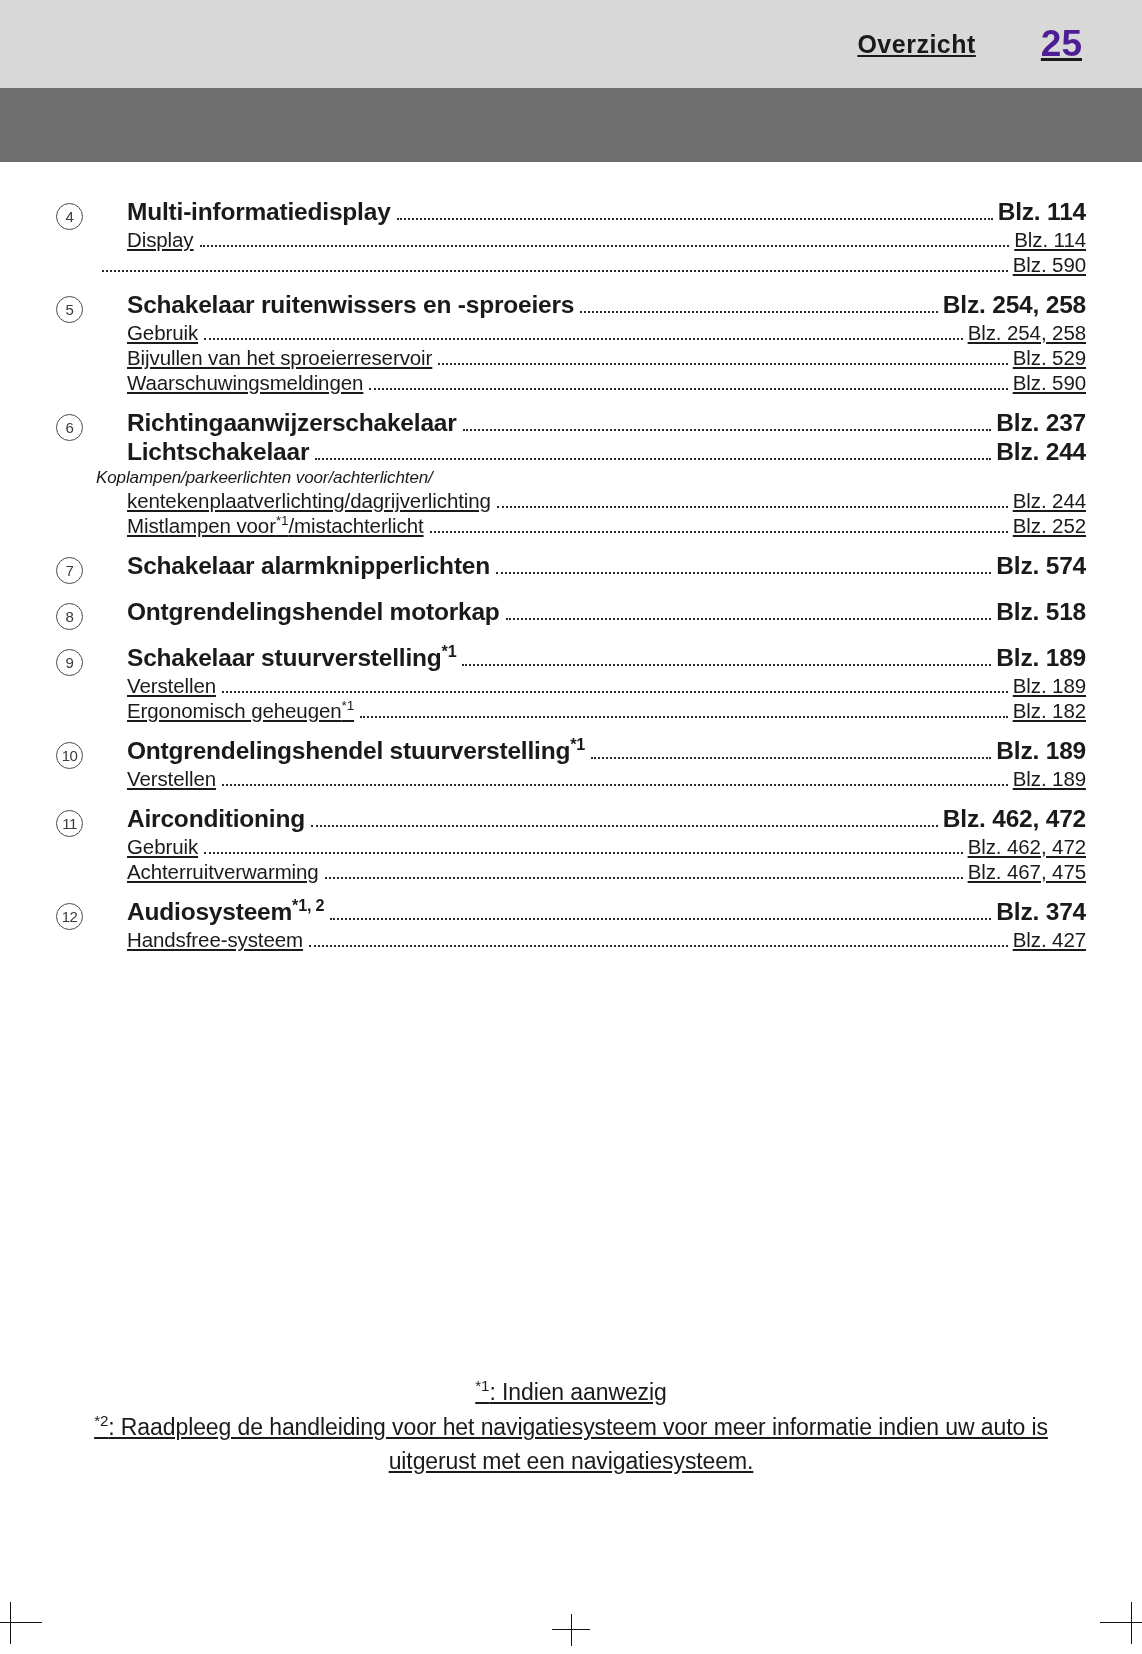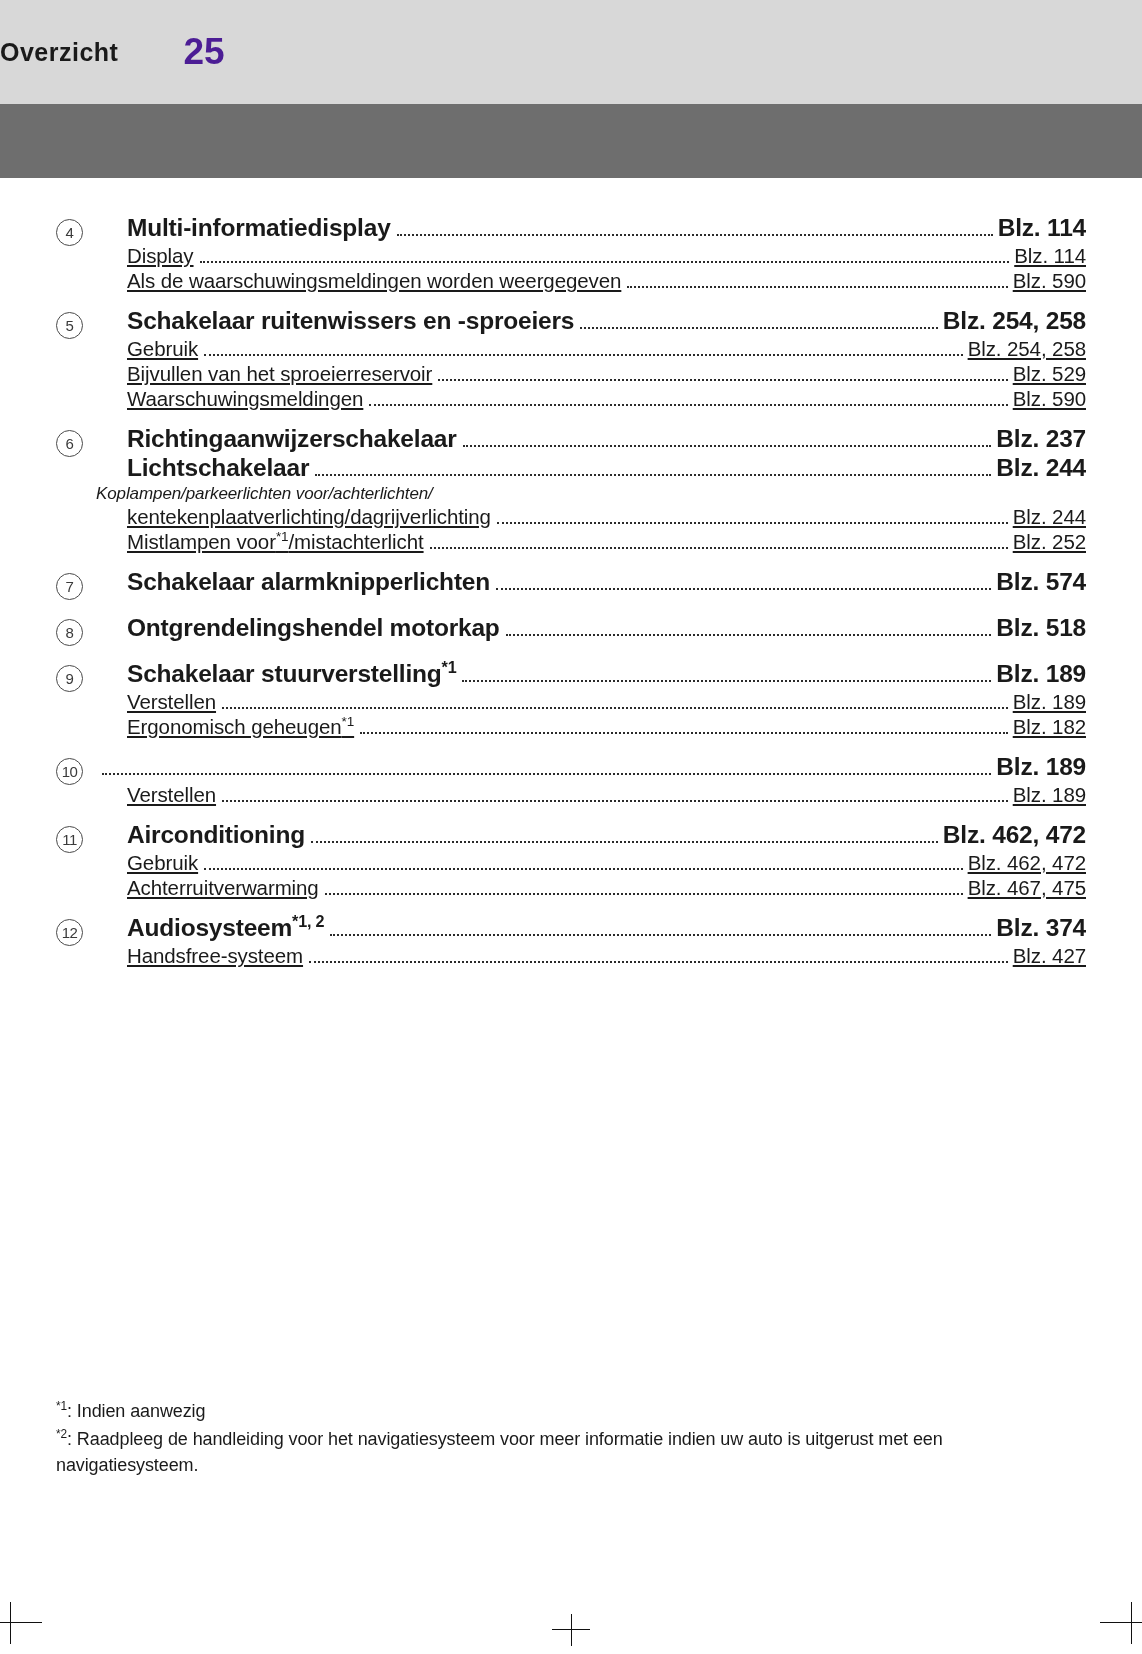--- a/index.html
+++ b/index.html
@@ -11,26 +11,28 @@
     height: 1654px;
     background: #ffffff;
     font-family: "Liberation Sans", sans-serif;
     color: #1a1a1a;
     position: relative;
     overflow: hidden;
   }
 
   
   .page-header {
-    height: 104px;
+    height: 88px;
     background: #d8d8d8;
     display: flex;
     align-items: center;
+    justify-content: flex-end;
     padding-right: 60px;
     box-sizing: border-box;
+    text-decoration: underline;
   }
   .header-title {
     font-size: 25px;
     letter-spacing: 0.5px;
     color: #1a1a1a;
     font-weight: 600;
   }
   .header-page-num {
     font-size: 37px;
     font-weight: bold;
@@ -136,24 +138,25 @@
     vertical-align: super;
     line-height: 0;
   }
 
   
   .footnotes {
     position: absolute;
     left: 56px;
     right: 56px;
     bottom: 176px;
-    text-align: left;
-    font-size: 18px;
+    text-align: center;
+    font-size: 23px;
     line-height: 1.45;
     letter-spacing: -0.1px;
+    text-decoration: underline;
   }
   .footnote-2 {
     margin-top: 2px;
   }
 
   
   .crop {
     position: absolute;
     background: transparent;
   }
@@ -190,21 +193,20 @@
         <span class="lead-label">Multi-informatiedisplay</span>
         <span class="lead-dots"></span>
         <span class="lead-page">Blz. 114</span>
       </div>
       <div class="lead-row row-sub">
         <span class="lead-label">Display</span>
         <span class="lead-dots"></span>
         <span class="lead-page">Blz. 114</span>
       </div>
       <div class="lead-row row-sub">
-        <span class="lead-label">Als de waarschuwingsmeldingen worden weergegeven</span>
         <span class="lead-dots"></span>
         <span class="lead-page">Blz. 590</span>
       </div>
     </div>
   </div>
 
   <div class="entry">
     <div class="circle-num">5</div>
     <div class="entry-body">
       <div class="lead-row row-main">
@@ -297,20 +299,21 @@
         <span class="lead-dots"></span>
         <span class="lead-page">Blz. 182</span>
       </div>
     </div>
   </div>
 
   <div class="entry">
     <div class="circle-num">10</div>
     <div class="entry-body">
       <div class="lead-row row-main">
+        <span class="lead-label">Ontgrendelingshendel stuurverstelling<sup class="star">*1</sup></span>
         <span class="lead-dots"></span>
         <span class="lead-page">Blz. 189</span>
       </div>
       <div class="lead-row row-sub">
         <span class="lead-label">Verstellen</span>
         <span class="lead-dots"></span>
         <span class="lead-page">Blz. 189</span>
       </div>
     </div>
   </div>

